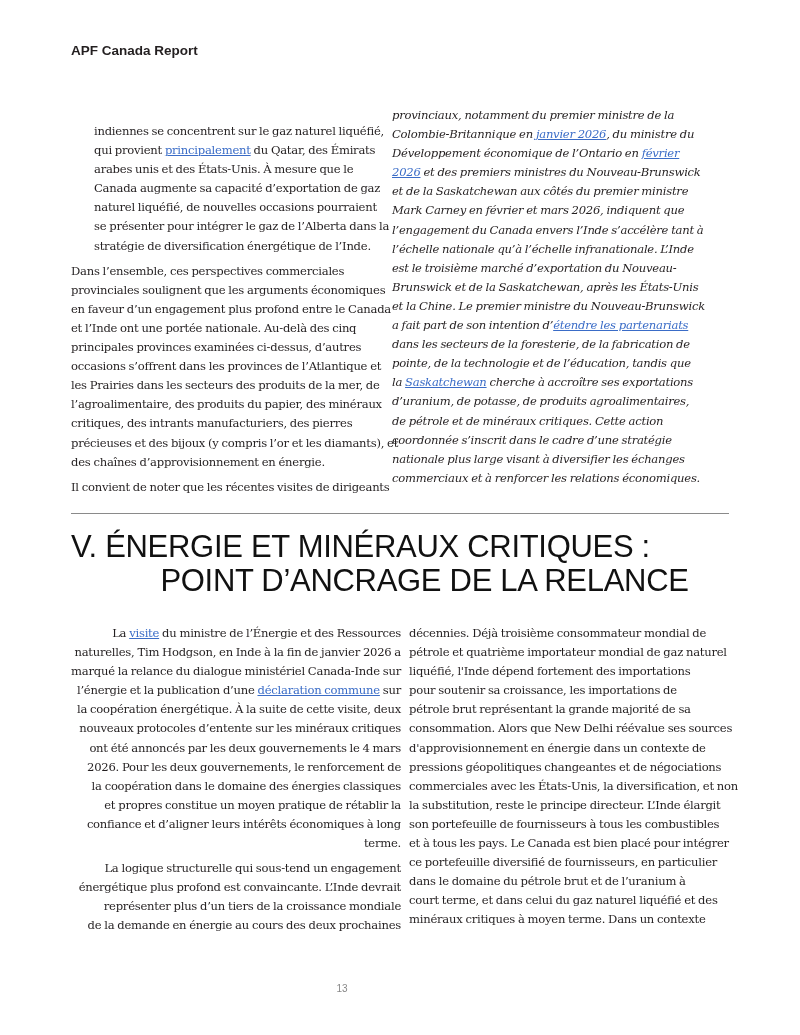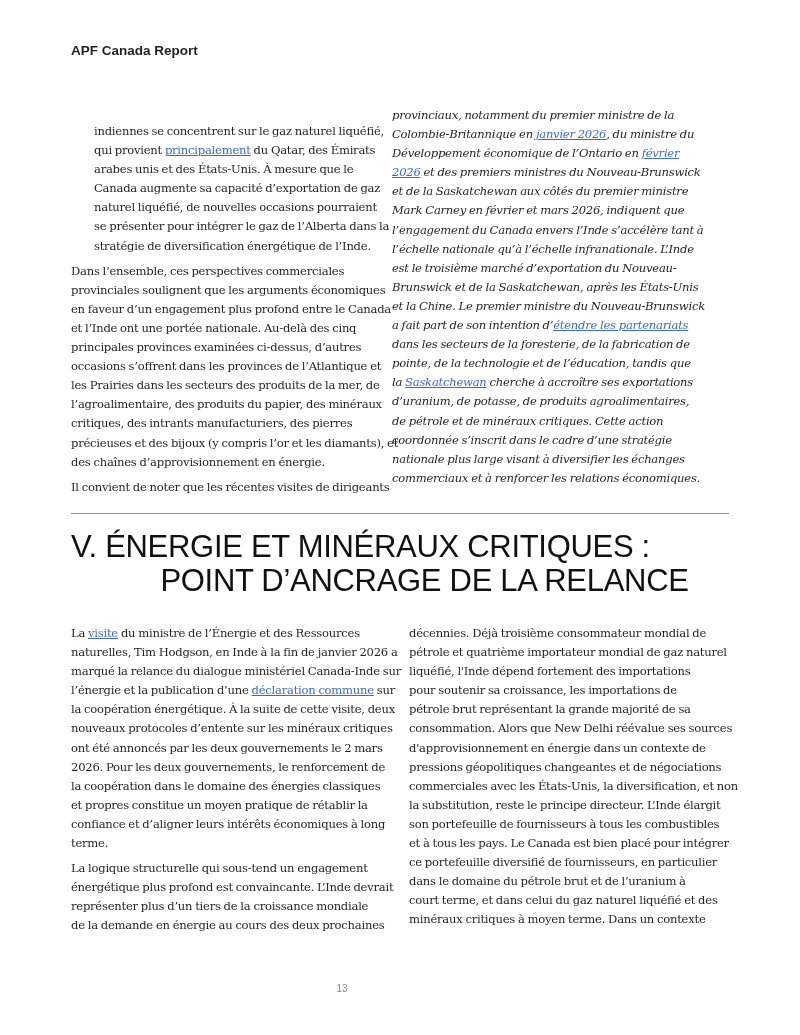--- a/index.html
+++ b/index.html
@@ -15,21 +15,21 @@
   .top-left { left: 71px; top: 106px; width: 320px; }
   .top-left .indent { padding-left: 23px; margin-top: 16px; }
   .top-right { left: 392px; top: 106px; width: 330px; font-style: italic; }
   .rule { position: absolute; left: 71px; top: 513px; width: 658px; height: 1px; background: #8a8a8a; }
   .heading {
     position: absolute; left: 71px; top: 530px; width: 680px;
     font-family: "Liberation Sans", sans-serif; font-size: 31px; line-height: 34px;
     color: #111; letter-spacing: -0.3px;
   }
   .heading .ln2 { padding-left: 27px; text-align: center; }
-  .bot-left { left: 71px; top: 624px; width: 330px; }
+  .bot-left { left: 71px; top: 624px; width: 330px; text-align: right; }
   .bot-right { left: 409px; top: 624px; width: 330px; }
   .page-num {
     position: absolute; left: 0; width: 684px; top: 983px; text-align: center;
     font-family: "Liberation Sans", sans-serif; font-size: 10px; color: #888;
   }
 </style>
 </head>
 <body>
 
 <div class="header-title">APF Canada Report</div>
@@ -95,21 +95,21 @@
 </div>
 
 <div class="col bot-left">
   <p>
       <span class="ln">La <a class="link">visite</a> du ministre de l’Énergie et des Ressources</span>
       <span class="ln">naturelles, Tim Hodgson, en Inde à la fin de janvier 2026 a</span>
       <span class="ln">marqué la relance du dialogue ministériel Canada-Inde sur</span>
       <span class="ln">l’énergie et la publication d’une <a class="link">déclaration commune</a> sur</span>
       <span class="ln">la coopération énergétique. À la suite de cette visite, deux</span>
       <span class="ln">nouveaux protocoles d’entente sur les minéraux critiques</span>
-      <span class="ln">ont été annoncés par les deux gouvernements le 2 mars</span>
+      <span class="ln">ont été annoncés par les deux gouvernements le 4 mars</span>
       <span class="ln">2026. Pour les deux gouvernements, le renforcement de</span>
       <span class="ln">la coopération dans le domaine des énergies classiques</span>
       <span class="ln">et propres constitue un moyen pratique de rétablir la</span>
       <span class="ln">confiance et d’aligner leurs intérêts économiques à long</span>
       <span class="ln">terme.</span>
     </p>
   <p>
       <span class="ln">La logique structurelle qui sous-tend un engagement</span>
       <span class="ln">énergétique plus profond est convaincante. L’Inde devrait</span>
       <span class="ln">représenter plus d’un tiers de la croissance mondiale</span>

